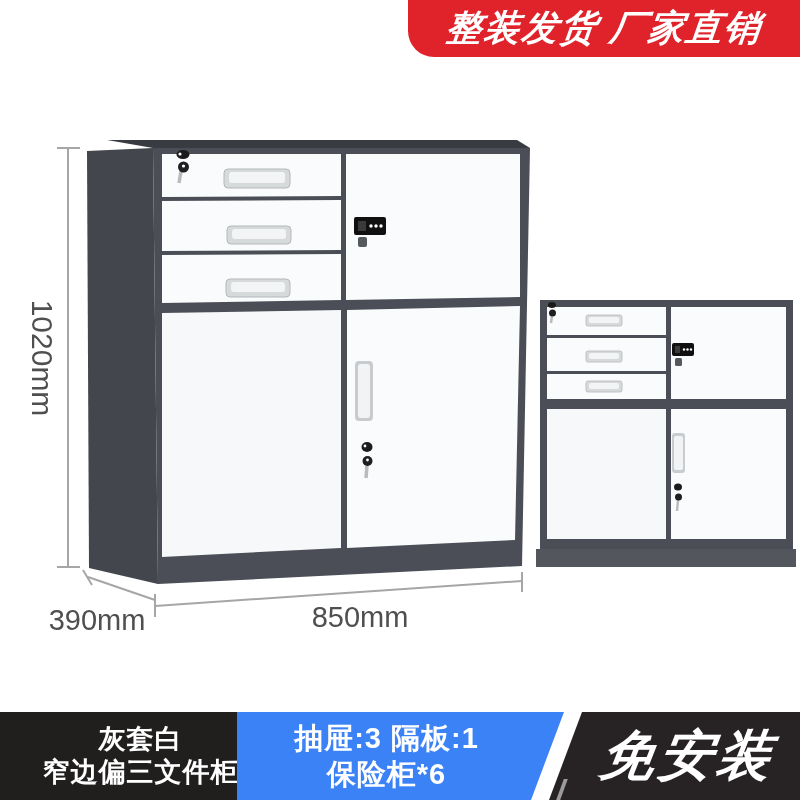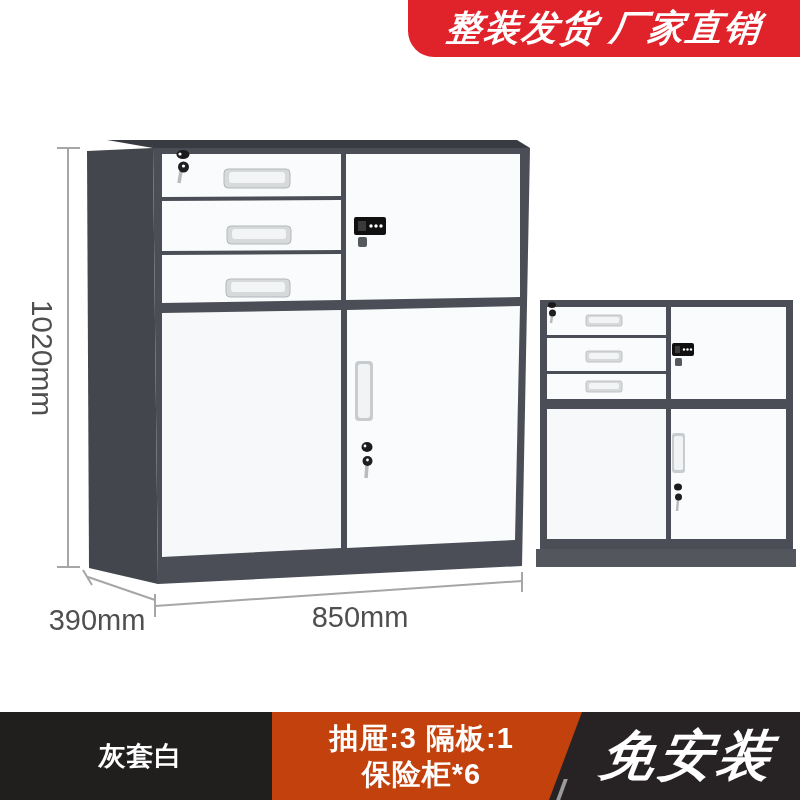--- a/index.html
+++ b/index.html
@@ -17,21 +17,21 @@
     color:#ffffff;font-weight:900;font-style:italic;font-size:36px;
     letter-spacing:2px;transform:skewX(-6deg);white-space:nowrap;
   }
   
   .art{position:absolute;left:0;top:0;}
   
   .bar{position:absolute;top:712px;height:88px;display:flex;flex-direction:column;
        align-items:center;justify-content:center;color:#fff;font-weight:800;}
   .bar-left{left:0;width:281px;background:#211e1e;}
   .bar-left div{font-size:27px;line-height:33px;letter-spacing:1px;}
-  .bar-mid{left:272px;width:327px;background:#c2410c;
+  .bar-mid{left:237px;width:327px;background:#3b82f6;
            clip-path:polygon(0 0,100% 0,calc(100% - 33px) 100%,0 100%);
            padding-right:0;align-items:center;}
   .bar-mid div{font-size:29px;line-height:36px;letter-spacing:1px;margin-right:28px;}
   .bar-right{left:549px;width:251px;background:#272324;
              clip-path:polygon(33px 0,100% 0,100% 100%,0 100%);}
   .bar-right span{font-size:54px;font-style:italic;font-weight:900;
                   letter-spacing:4px;transform:skewX(-8deg);margin-left:26px;}
   .sliver{position:absolute;left:560px;top:779px;width:4px;height:21px;
           background:#9b9b9b;transform:skewX(-20deg);}
 </style>
@@ -174,20 +174,21 @@
     </g>
     <g fill="#4f4f4f" font-family="Liberation Sans, sans-serif">
       <text x="32" y="358" font-size="30" text-anchor="middle" transform="rotate(90 32 358)">1020mm</text>
       <text x="97" y="630" font-size="29" text-anchor="middle">390mm</text>
       <text x="360" y="627" font-size="29" text-anchor="middle">850mm</text>
     </g>
   </svg>
 
   <div class="bar bar-left">
     <div>灰套白</div>
+    <div>窄边偏三文件柜</div>
   </div>
   <div class="bar bar-mid">
     <div>抽屉:3 隔板:1</div>
     <div>保险柜*6</div>
   </div>
   <div class="bar bar-right">
     <span>免安装</span>
   </div>
   <div class="sliver"></div>
 

